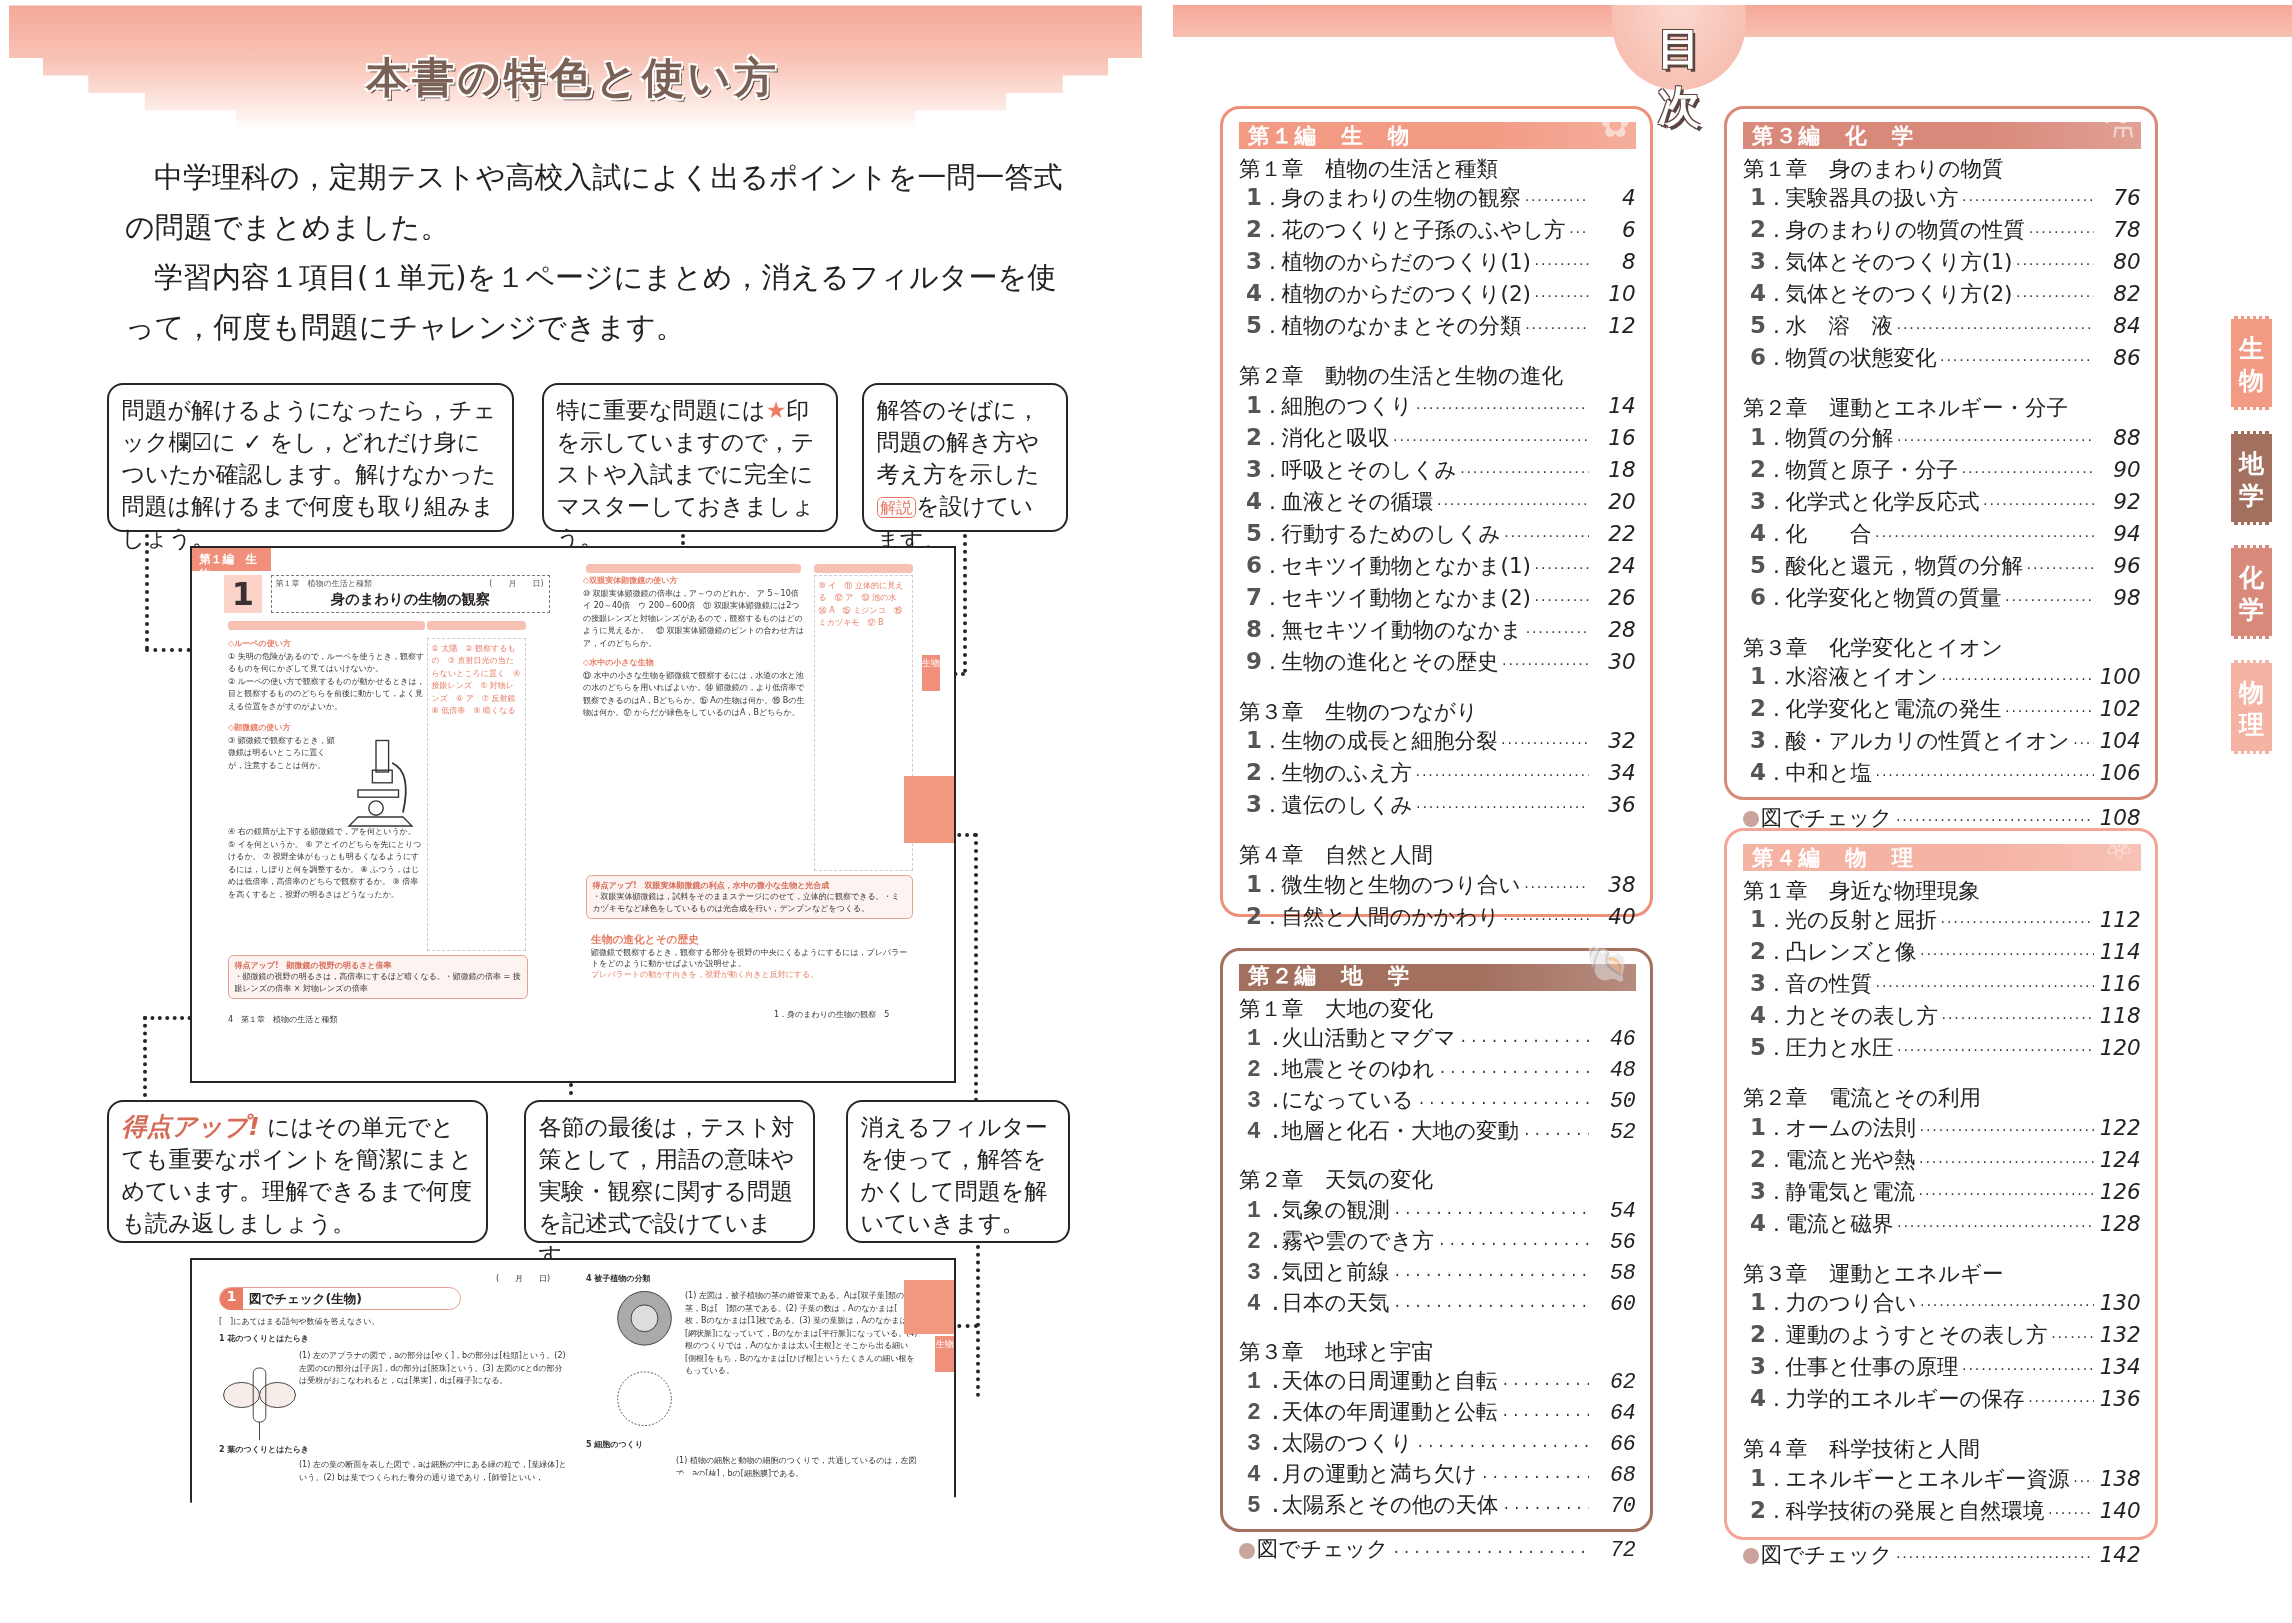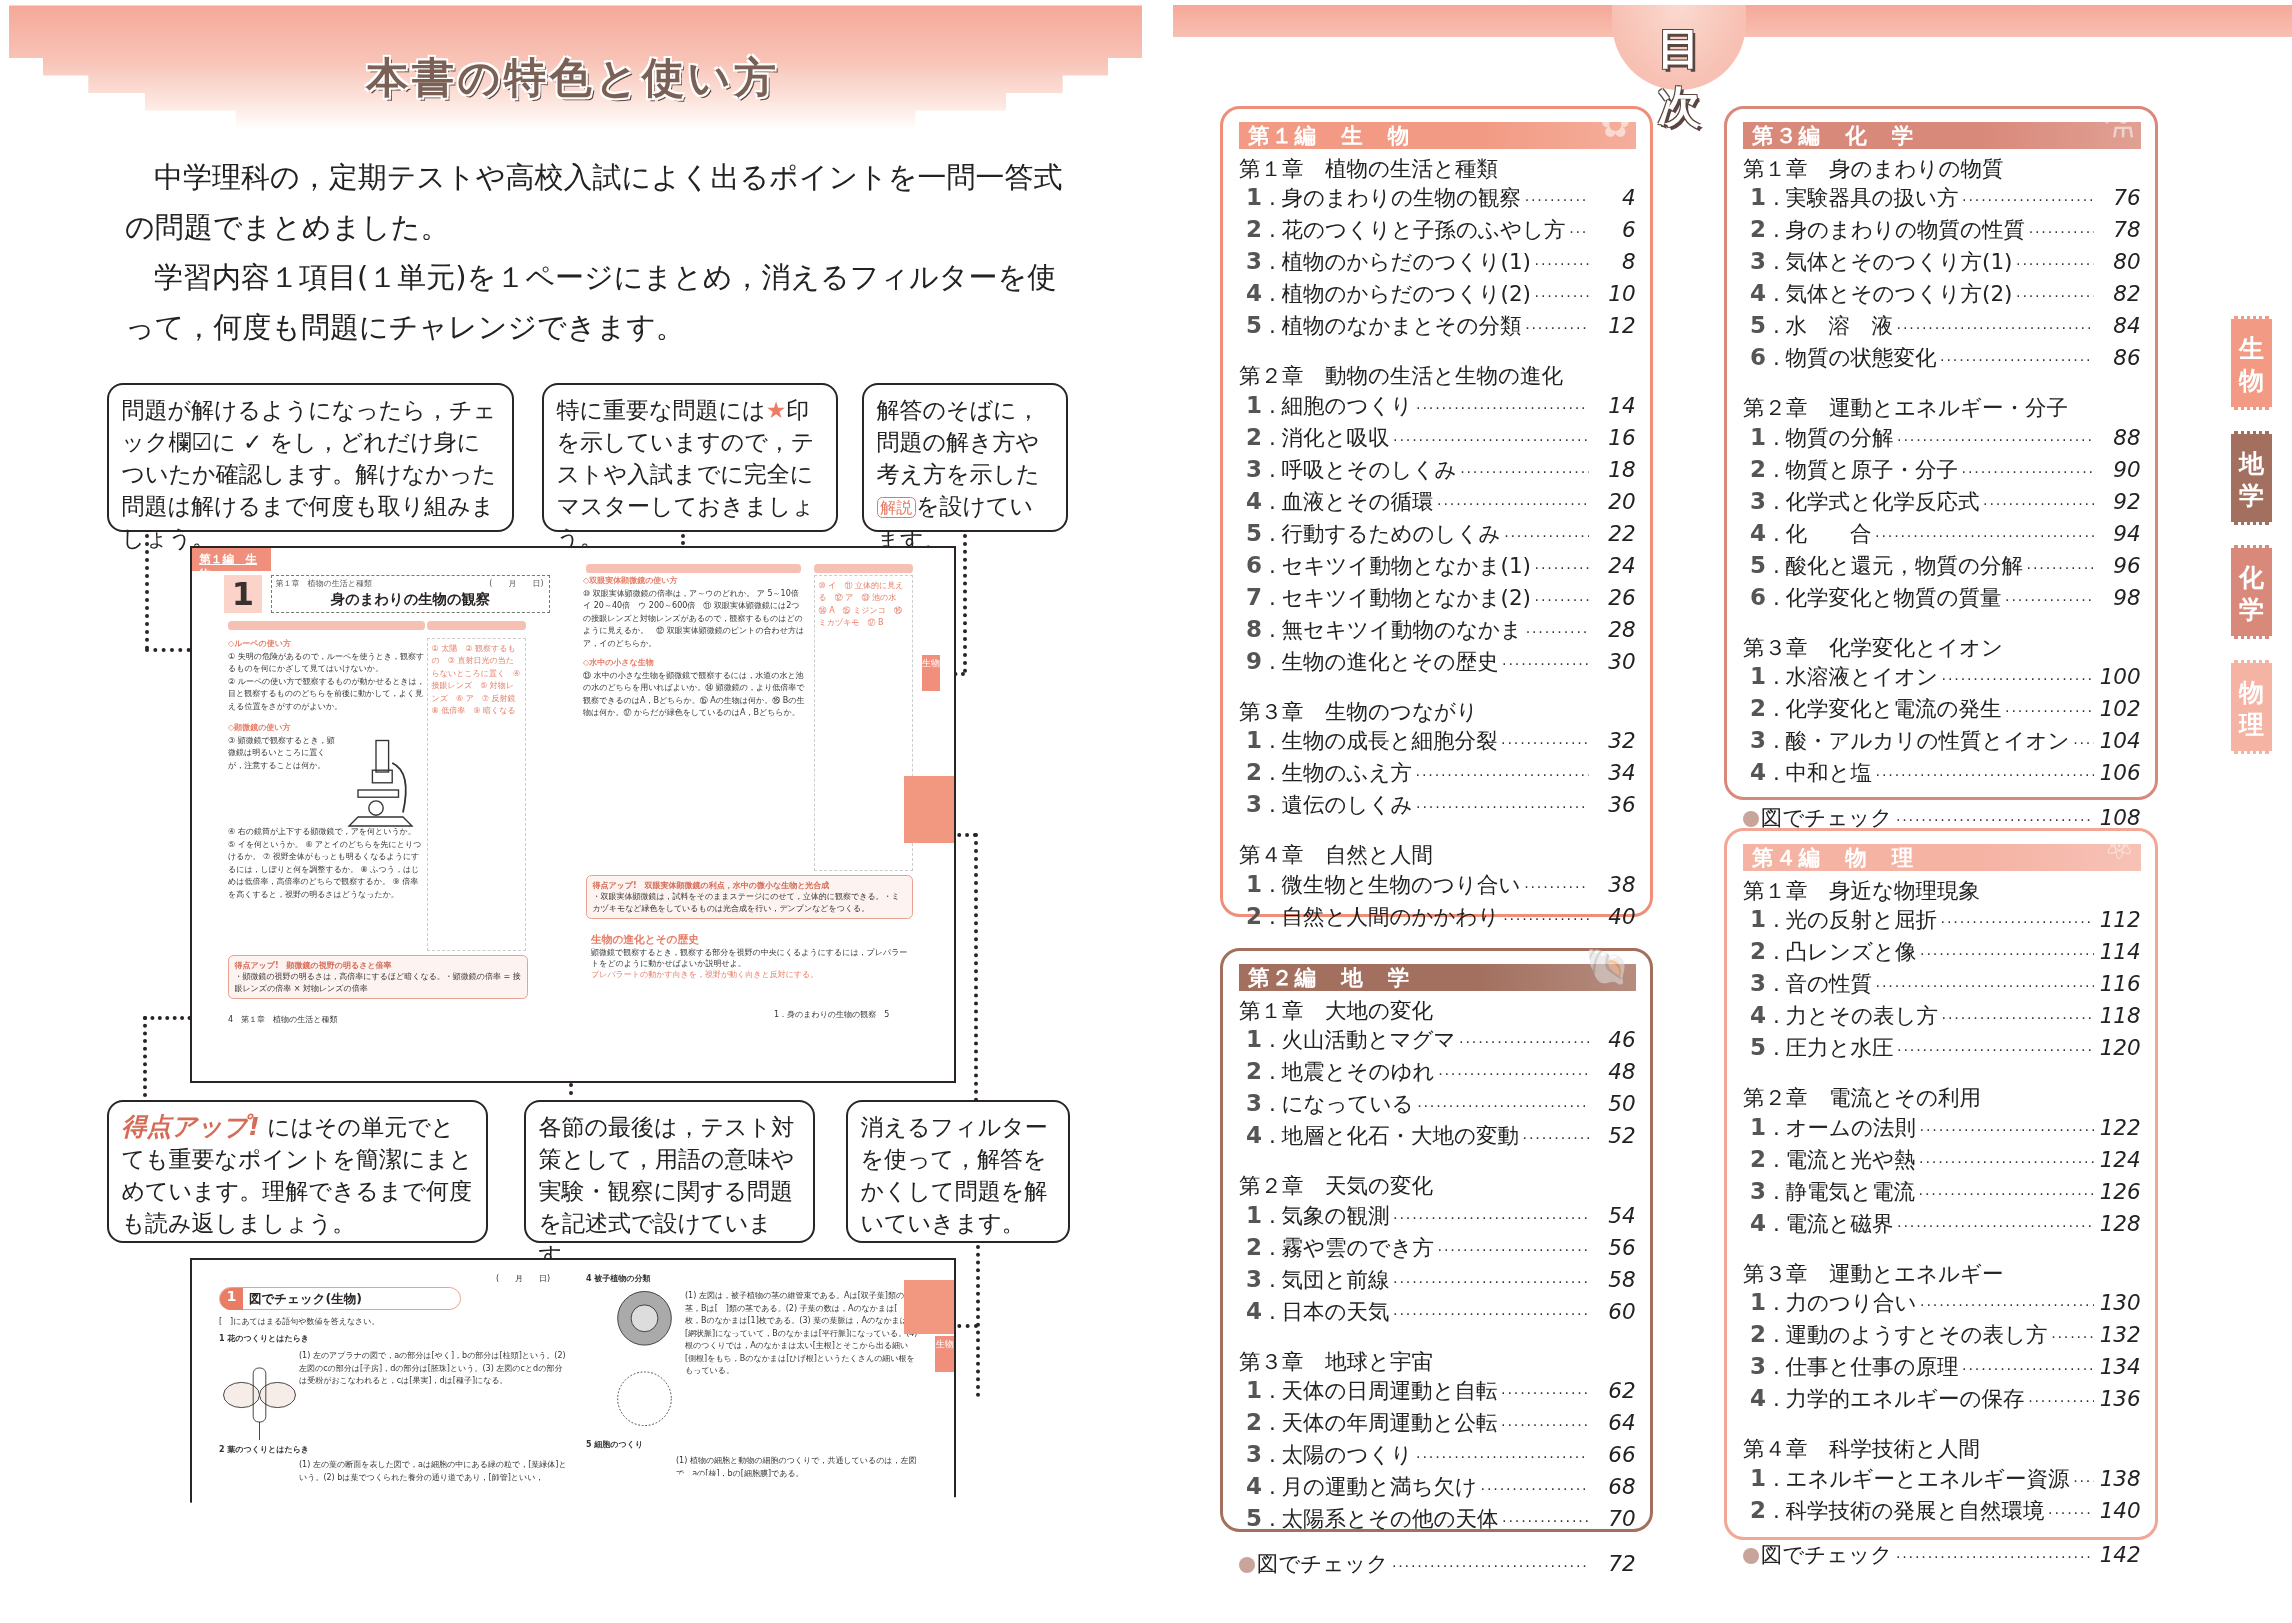--- a/index.html
+++ b/index.html
@@ -27,21 +27,21 @@
   }
   .callout .star { color: #ee7d68; }
   .callout .kaisetsu { color: #e5765f; border: 1.8px solid #e5765f; border-radius: 5.4px; font-size: 16px; padding: 0 2.7px; vertical-align: middle; }
   .callout .tokuten { color: #d66b57; font-weight: bold; font-style: italic; font-size: 25px; }
 
   .dots-v { position: absolute; width: 0; border-left: 4.5px dotted #2a2424; }
   .dots-h { position: absolute; height: 0; border-top: 4.5px dotted #2a2424; }
 
   
   .sample { position: absolute; left: 190px; top: 546px; width: 766px; height: 537px; background: #fff; border: 2.7px solid #2a2424; border-top-width: 2.7px; overflow: hidden; }
-  .sample .tab { position: absolute; left: 0; top: 0; width: 79px; height: 23px; background: #f08f7b; color: #fff; font-size: 11.6px; font-weight: bold; padding: 3.6px 7.2px; text-decoration: underline; }
+  .sample .tab { position: absolute; left: 0; top: 0; width: 79px; height: 23px; background: #f08f7b; color: #fff; font-size: 11.6px; font-weight: bold; padding: 3.6px 7.2px; }
   .sample .numbox { position: absolute; left: 32px; top: 27px; width: 38px; height: 38px; background: #fbd3c9; font-size: 32px; font-weight: bold; text-align: center; line-height: 38px; color: #3a3030; }
   .sample .header { position: absolute; left: 79px; top: 27px; width: 279px; height: 38px; border: 0.9px dashed #777; }
   .sample .chap { position: absolute; left: 3.6px; top: 1.8px; font-size: 8px; color: #555; }
   .sample .date { position: absolute; right: 5.4px; top: 1.8px; font-size: 8px; color: #555; }
   .sample .stitle { position: absolute; left: 0; right: 0; top: 14.3px; text-align: center; font-size: 14.3px; font-weight: bold; }
   .sample .qbar { position: absolute; height: 9px; background: #f6c0b2; border-radius: 3.6px; }
   .sample .col-q { position: absolute; left: 36px; top: 90px; width: 197px; font-size: 8px; line-height: 12.5px; color: #333; }
   .sample .col-a { position: absolute; left: 235px; top: 90px; width: 99px; height: 313px; border: 0.9px dashed #ccc; font-size: 8px; line-height: 12.5px; color: #e87c65; padding: 3.6px; }
   .sample .col-q2 { position: absolute; left: 391px; top: 27px; width: 224px; font-size: 8px; line-height: 12.5px; color: #333; }
   .sample .col-a2 { position: absolute; left: 622px; top: 27px; width: 99px; height: 296px; border: 0.9px dashed #ccc; font-size: 8px; line-height: 12.5px; color: #e87c65; padding: 3.6px; }
@@ -373,21 +373,21 @@
       </div>
       <div class="gap"></div>
       <div class="entry figcheck">
         <span class="bullet"></span>
         <span class="label">図でチェック</span>
         <span class="leader"></span>
         <span class="page">42</span>
       </div>
     </div>
 
-  <div class="toc-box" id="part-1" style="left:74px; top:948px; width:433px; height:584px; border-color:#a3705f;">
+  <div class="toc-box" id="part-1" style="left:74px; top:948px; width:433px; height:584px; border-color:#a3705f;font-family:Liberation Mono, monospace;">
       <div class="toc-head" style="background: linear-gradient(90deg, rgb(163, 112, 95) 0%, rgb(163, 112, 95) 60%, rgba(163, 112, 95, 0.8) 100%);"><span>第２編　地　学</span><span class="deco">🐚</span></div>
       <div class="chapter">第１章　大地の変化</div>
       <div class="entry">
         <span class="num">1</span>
         <span class="dot">.</span>
         <span class="label">火山活動とマグマ</span>
         <span class="leader"></span>
         <span class="page">46</span>
       </div>
       <div class="entry">

